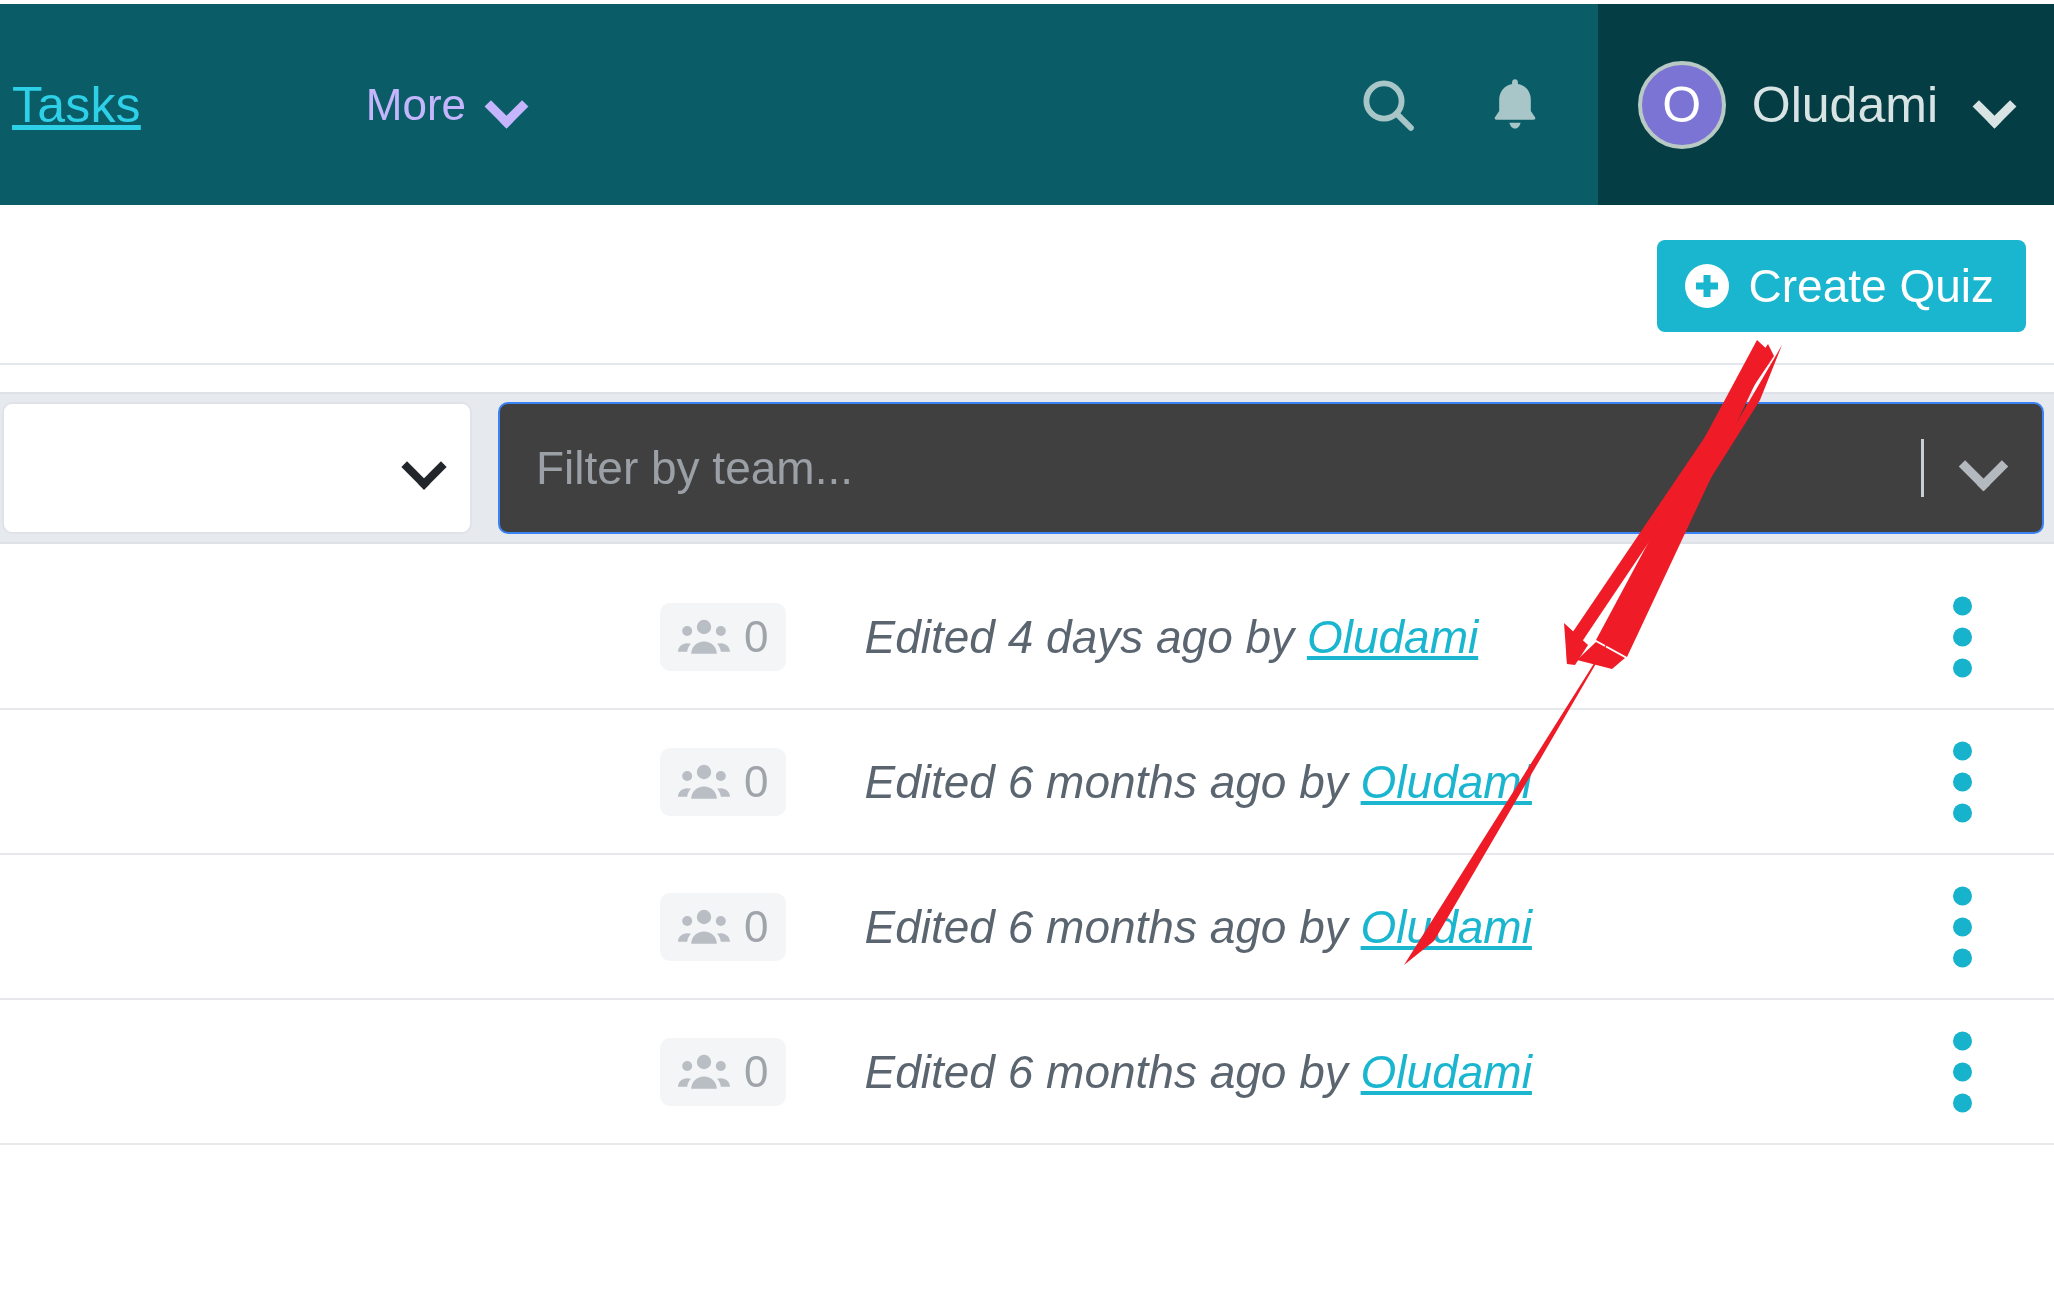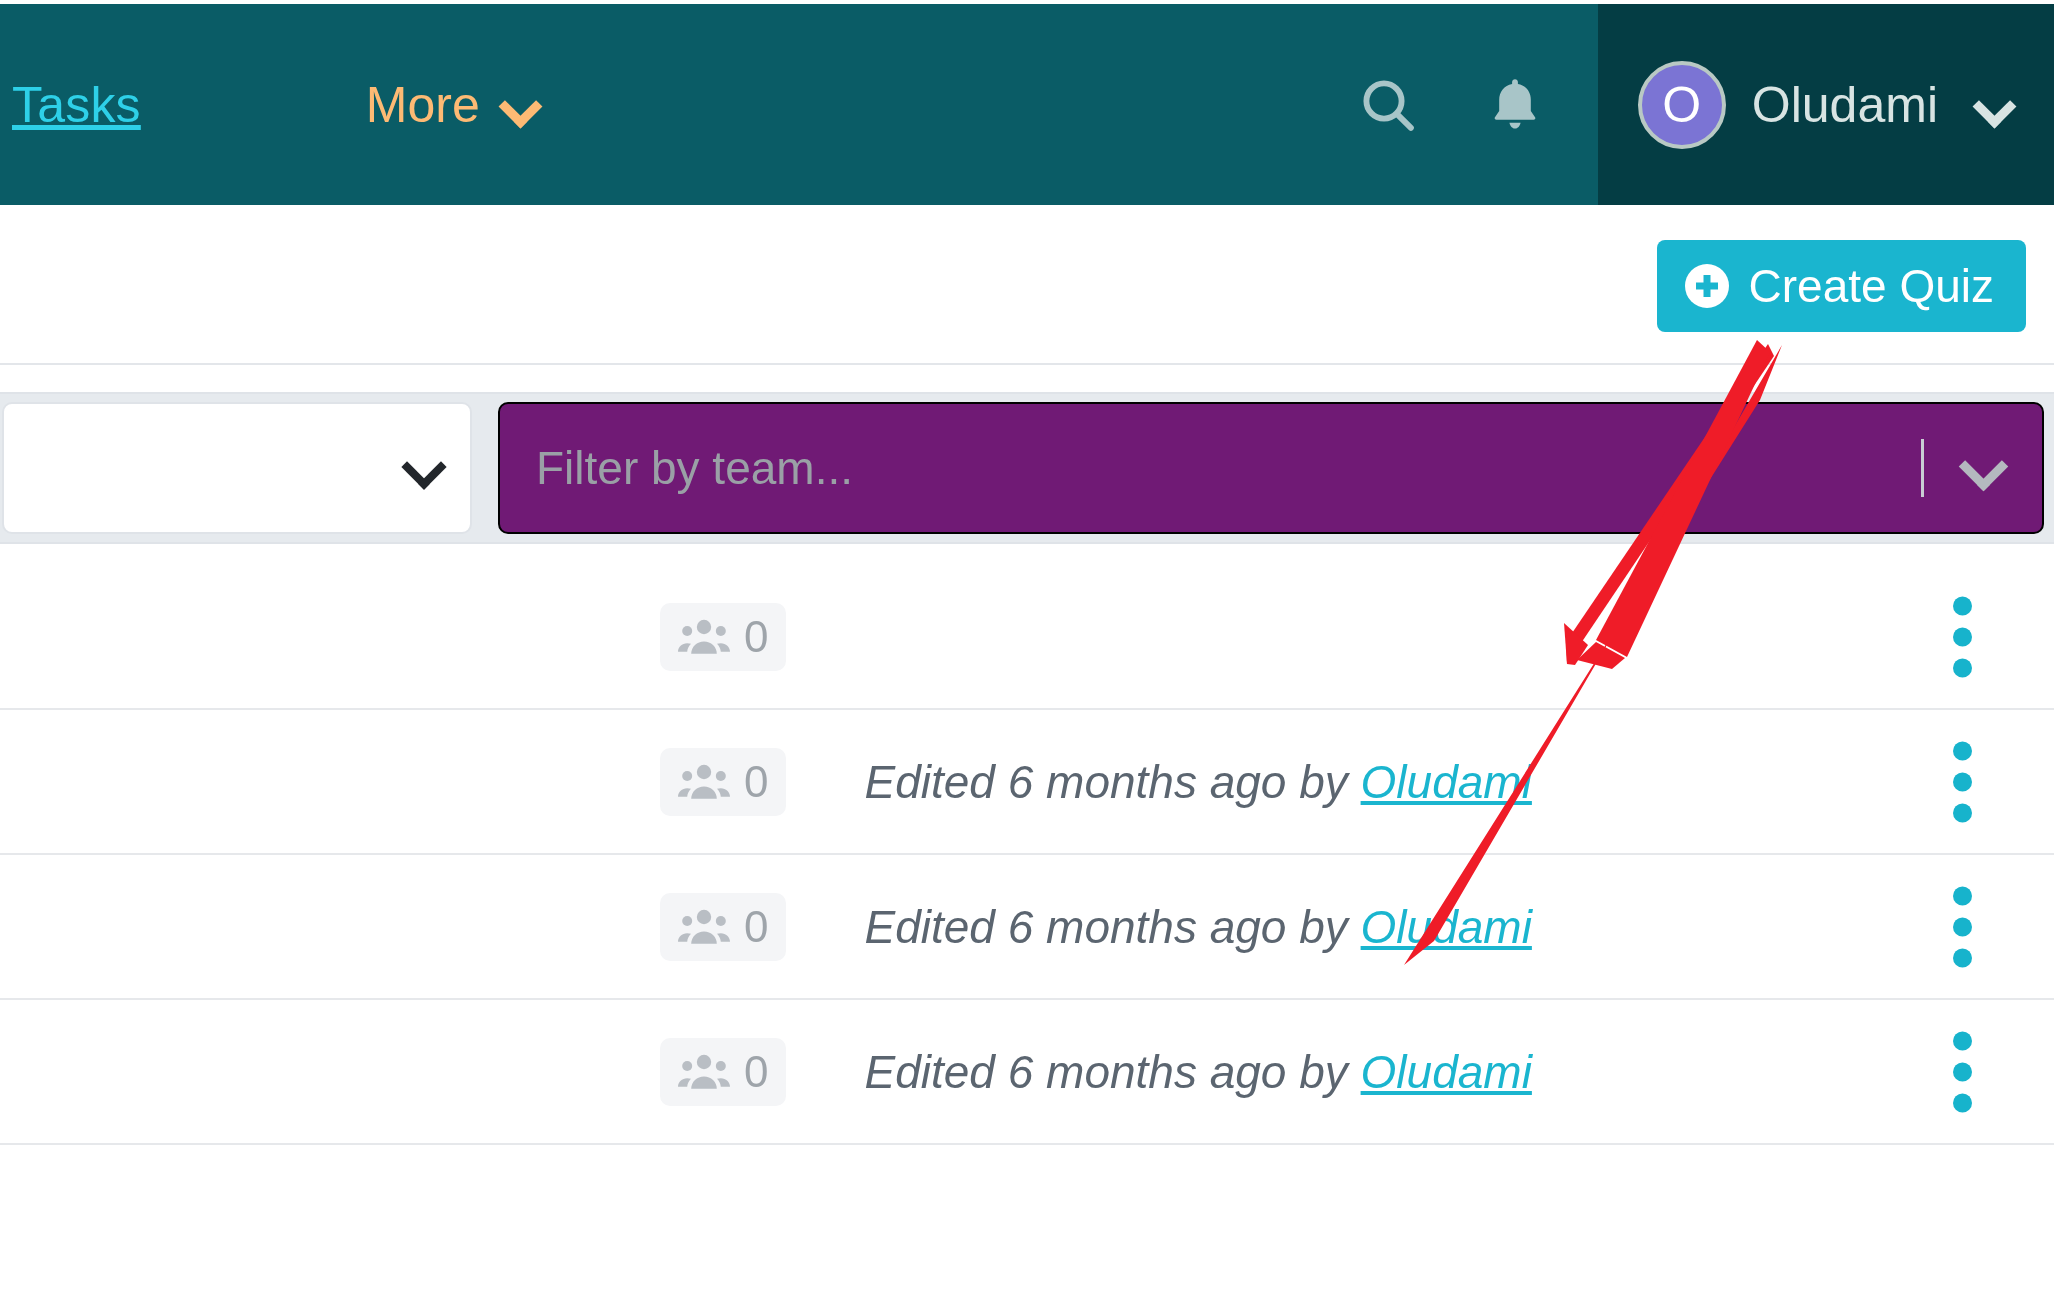--- a/index.html
+++ b/index.html
@@ -27,22 +27,22 @@
     color: #2ed0e8;
     font-size: 50px;
     font-weight: 400;
     margin-left: -8px;
     padding: 0 20px;
     letter-spacing: 0.2px;
     white-space: nowrap;
   }
   .nav-more {
     display: flex; align-items: center; gap: 22px;
-    color: #fdba74;
-    font-size: 50px;
+    color: #c4b5fd;
+    font-size: 44px;
     margin-left: 205px;
     white-space: nowrap;
   }
   .chev-down {
     display: inline-block;
     width: 34px; height: 34px;
     position: relative;
   }
   .chev-down::before {
     content: "";
@@ -154,22 +154,22 @@
     content: "";
     position: absolute; left: 2px; top: 0;
     width: 24px; height: 24px;
     border-right: 8px solid #22262b;
     border-bottom: 8px solid #22262b;
     transform: rotate(45deg);
   }
   .team-input-wrap {
     flex: 1;
     height: 132px;
-    background: #701a75;
-    border: 2px solid #000000;
+    background: #404040;
+    border: 2px solid #3b82f6;
     border-radius: 10px;
     display: flex; align-items: center;
     position: relative;
   }
   .team-input {
     border: none; outline: none;
     background: transparent;
     font-size: 46px;
     color: #9aa0a6;
     font-family: "Liberation Sans", sans-serif;
@@ -321,20 +321,23 @@
         <svg width="52" height="40" viewBox="0 0 26 20" fill="#b9bec4">
           <circle cx="13" cy="5" r="3.6"></circle>
           <path d="M6.6 18.4c0-3.6 2.9-6.2 6.4-6.2s6.4 2.6 6.4 6.2H6.6z"></path>
           <circle cx="4.6" cy="7" r="2.5"></circle>
           <path d="M0 17.4c0-2.5 2-4.3 4.6-4.3.7 0 1.3.1 1.9.3-1.1 1.1-1.8 2.5-1.9 4H0z"></path>
           <circle cx="21.4" cy="7" r="2.5"></circle>
           <path d="M26 17.4c0-2.5-2-4.3-4.6-4.3-.7 0-1.3.1-1.9.3 1.1 1.1 1.8 2.5 1.9 4H26z"></path>
         </svg>
         <span>0</span>
       </div>
+      <div class="edited-text">
+        <span>Edited 4 days ago by </span><a class="edited-author" href="#">Oludami</a>
+      </div>
       <div class="kebab">
         <span></span>
           <span></span>
           <span></span>
       </div>
     </div>
 
     <div class="quiz-row">
       <div class="row-spacer"></div>
       <div class="count-badge">

